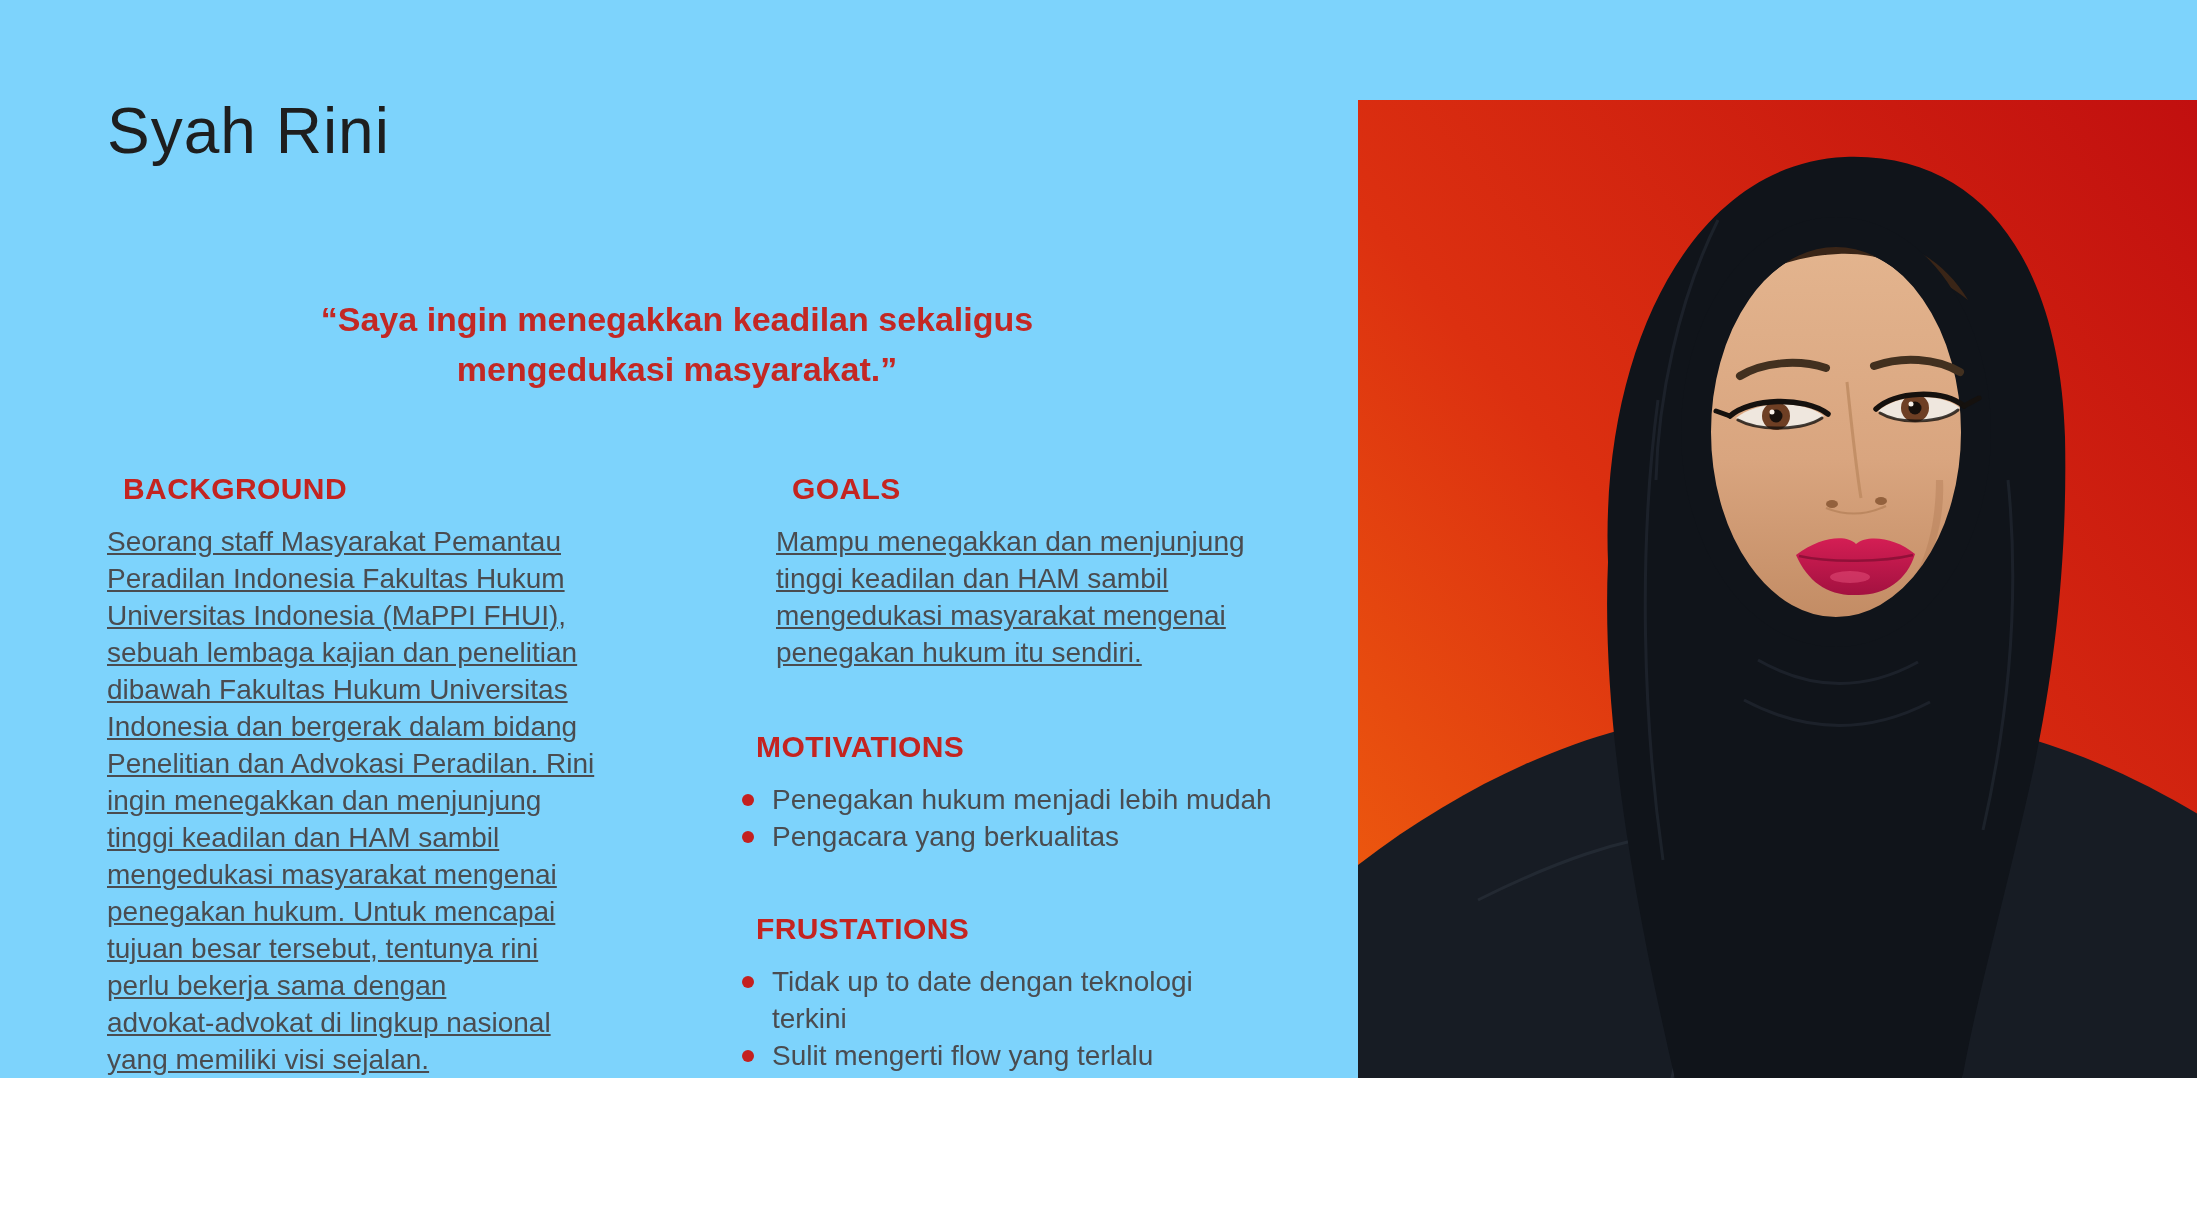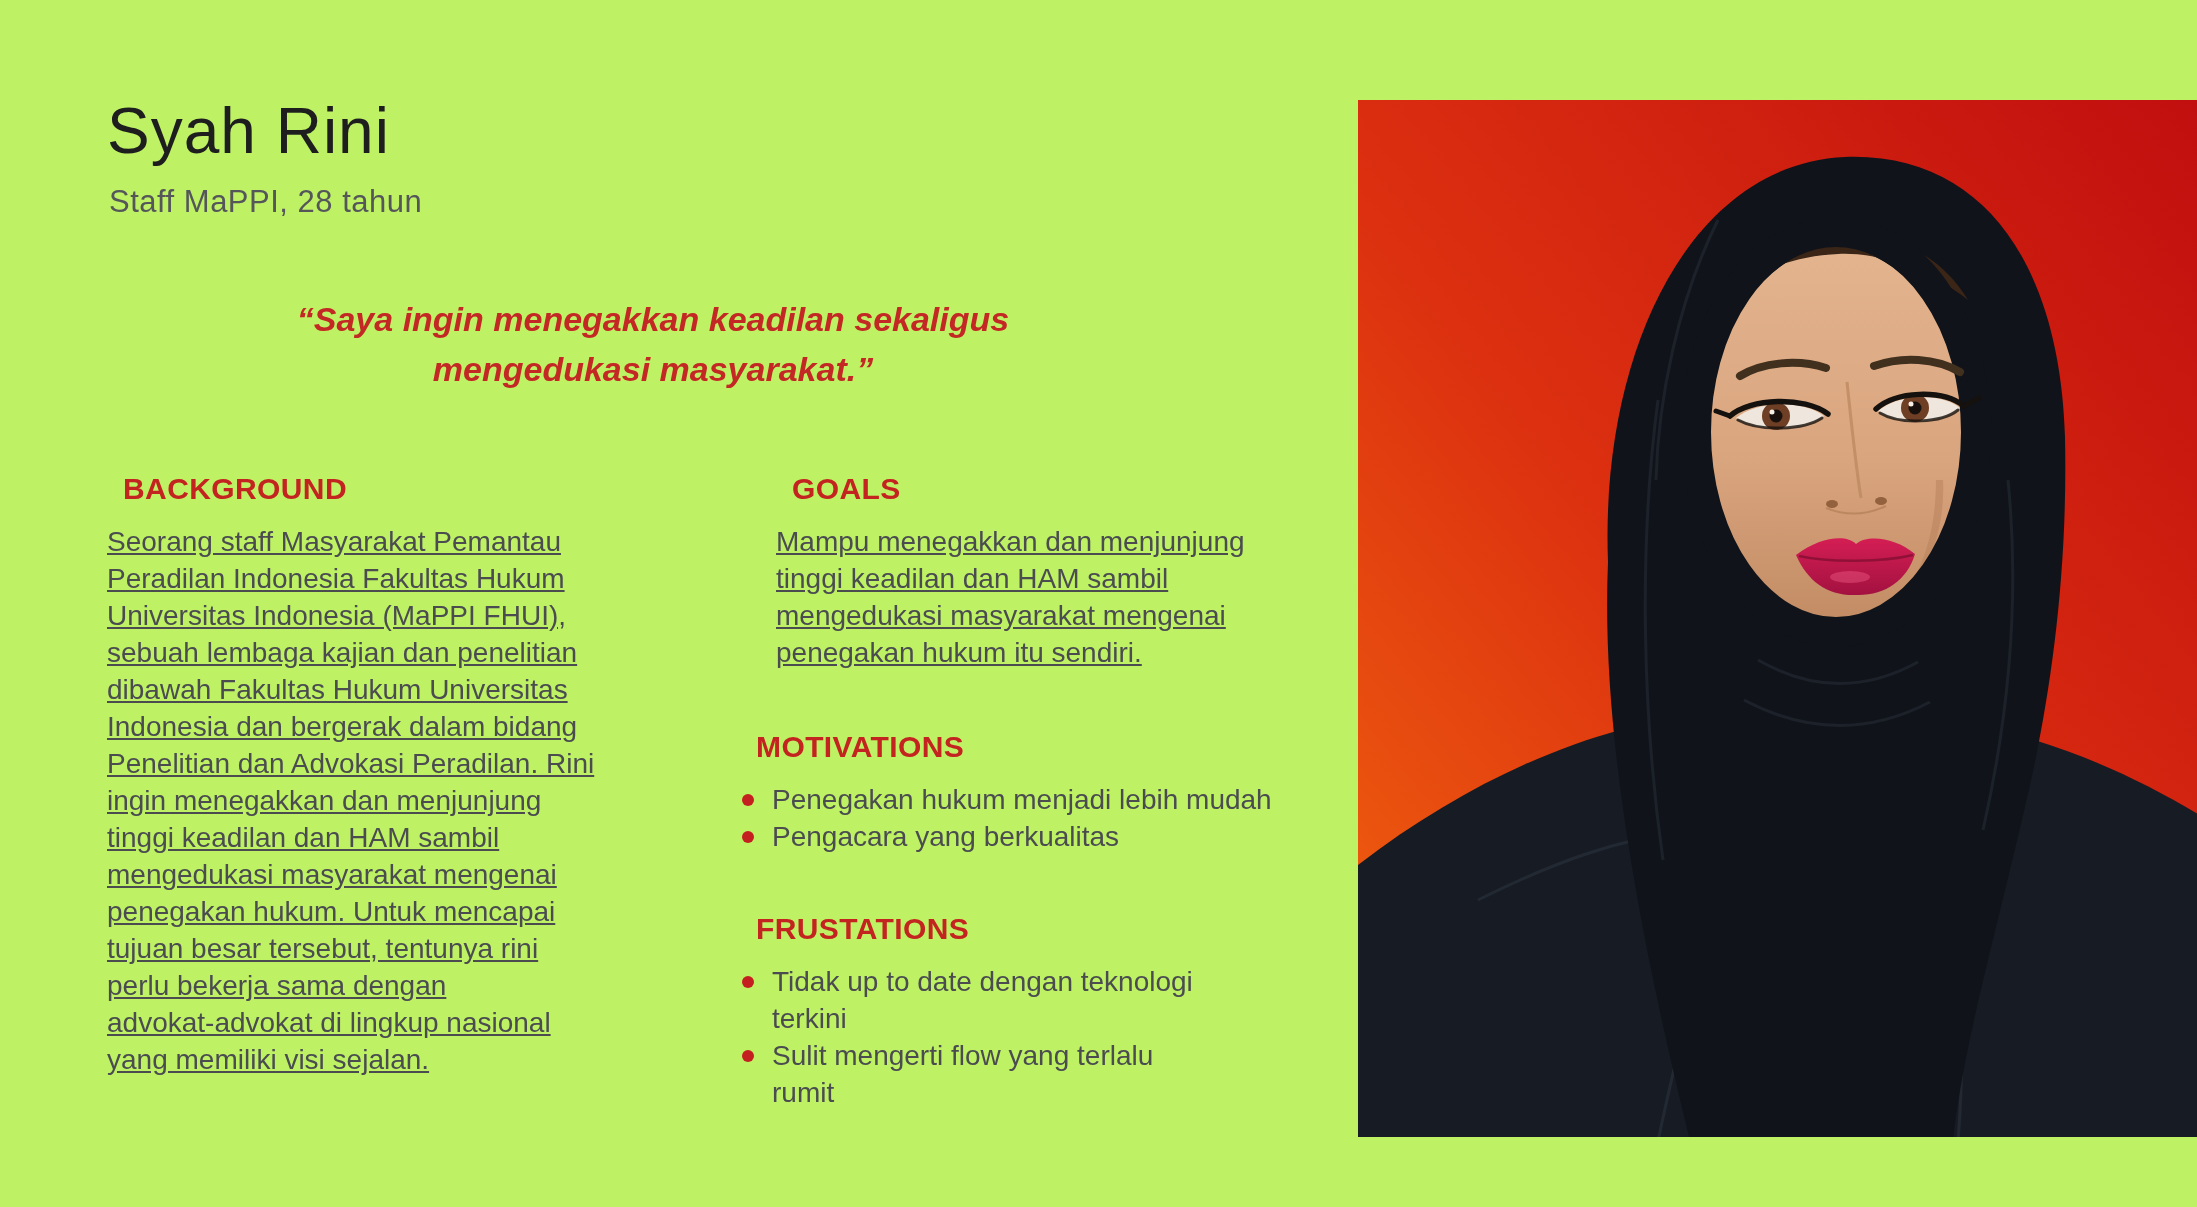--- a/index.html
+++ b/index.html
@@ -1,30 +1,30 @@
 <!DOCTYPE html>
 <html><head>
 <meta charset="utf-8">
 <style>
   html, body { margin:0; padding:0; background:#ffffff; }
   .page {
-    position:relative; width:2197px; height:1207px; background:#bef264;
+    position:relative; width:2197px; height:1078px; background:#7dd3fc;
     font-family:"Liberation Sans", sans-serif; overflow:hidden;
   }
   .name {
     position:absolute; left:107px; top:94px;
     font-size:64px; font-weight:400; color:#1e1e1e; letter-spacing:1px;
   }
   .role {
     position:absolute; left:109px; top:184px;
     font-size:31px; color:#55565a; letter-spacing:0.5px;
   }
   .quote {
-    position:absolute; left:88px; top:294px; width:1130px;
-    text-align:center; font-size:34px; font-style:italic; font-weight:700;
+    position:absolute; left:112px; top:294px; width:1130px;
+    text-align:center; font-size:34px; font-weight:700;
     color:#c32824; line-height:50px; white-space:pre-line;
   }
   .section { position:absolute; }
   .section h2 {
     margin:0 0 17px 16px; font-size:30px; font-weight:700;
     color:#c42420; letter-spacing:0.4px;
   }
   .section .body {
     font-size:28px; color:#4a4c50; line-height:37px; white-space:pre-line;text-decoration:underline;
   }
@@ -45,21 +45,20 @@
     position:absolute; left:1358px; top:100px; width:839px; height:1037px;
   }
   .photo svg { display:block; width:839px; height:1037px; }
 </style>
 </head>
 <body>
 
 <div class="page">
 
   <div class="name">Syah Rini</div>
-  <div class="role">Staff MaPPI, 28 tahun</div>
   <div class="quote">“Saya ingin menegakkan keadilan sekaligus
 mengedukasi masyarakat.”</div>
 
   <div class="section sec-background">
     <h2>BACKGROUND</h2>
     <div class="body">Seorang staff Masyarakat Pemantau
 Peradilan Indonesia Fakultas Hukum
 Universitas Indonesia (MaPPI FHUI),
 sebuah lembaga kajian dan penelitian
 dibawah Fakultas Hukum Universitas

